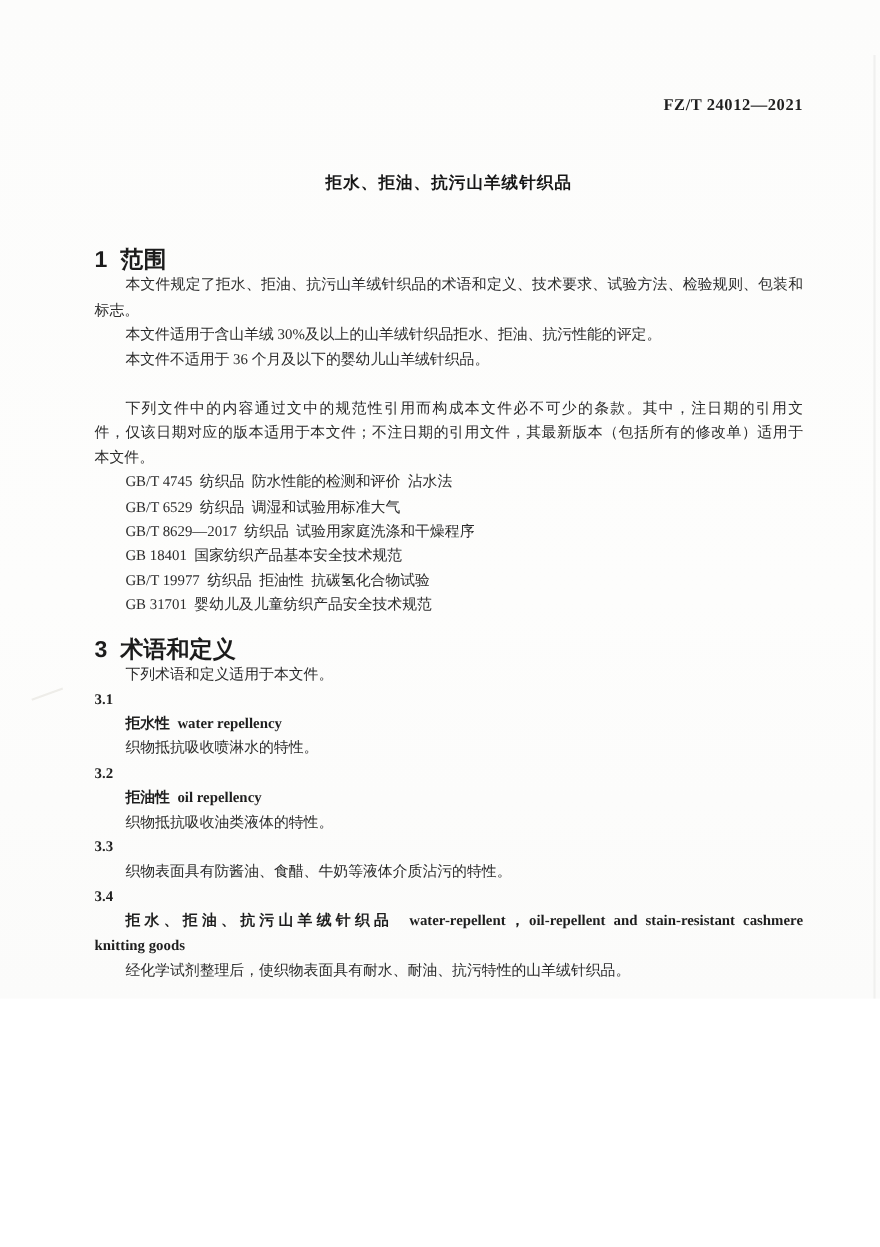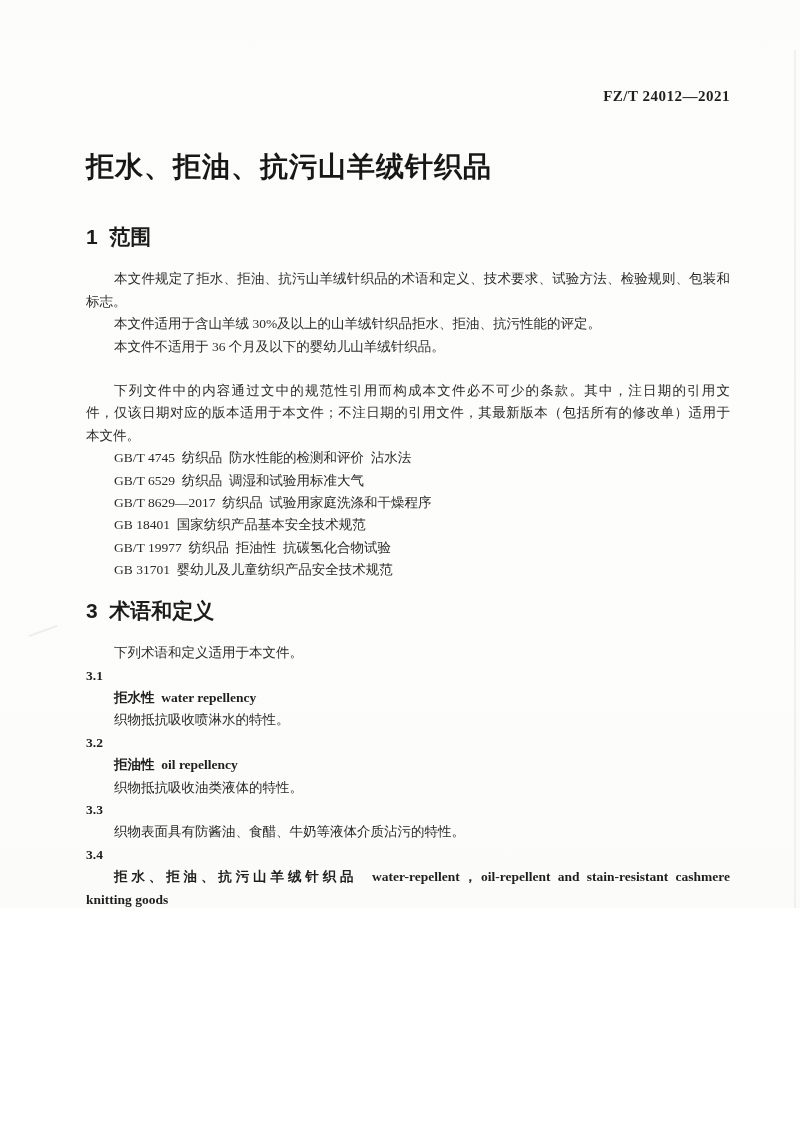--- a/index.html
+++ b/index.html
@@ -10,34 +10,34 @@
     overflow:hidden;
     font-family:"Liberation Serif","DejaVu Serif",serif;
     color:#2b2b2b;
   }
   .content{position:absolute;left:86px;top:0;width:644px;}
   .doc-number{
     padding-top:86px;text-align:right;
     font-weight:bold;font-size:15px;letter-spacing:.5px;line-height:20px;color:#1f1f1f;
   }
   .doc-title{
-    margin-top:44px;
+    margin-top:44px;text-align:center;
     font-family:"Liberation Sans","DejaVu Sans",sans-serif;
-    font-weight:bold;font-size:28px;line-height:34px;letter-spacing:1px;color:#171717;
+    font-weight:bold;font-size:15px;line-height:34px;letter-spacing:1px;color:#171717;
   }
   .sec{display:block;}
   .sec-1{margin-top:42px;}
   .sec-2{margin-top:22px;}
   .sec-3{margin-top:18px;}
   .heading{
     font-family:"Liberation Sans","DejaVu Sans",sans-serif;
     font-weight:bold;font-size:21px;line-height:22.4px;color:#1c1c1c;
     white-space:pre-wrap;
   }
-  .block{margin-top:20px;}
+  .block{}
   .block-list,.block-terms{margin-top:0;}
   .ln{font-size:13.5px;line-height:22.4px;white-space:pre-wrap;color:#2b2b2b;}
   .ind{text-indent:28px;}
   .full{text-align:justify;text-align-last:justify;}
   .term{font-weight:bold;color:#1e1e1e;}
   .clause{font-weight:bold;color:#1e1e1e;}
   .watermark{
     position:absolute;left:384px;top:992px;
     font-family:"Liberation Sans","DejaVu Sans",sans-serif;
     font-weight:bold;font-size:88px;line-height:1;letter-spacing:-4px;

